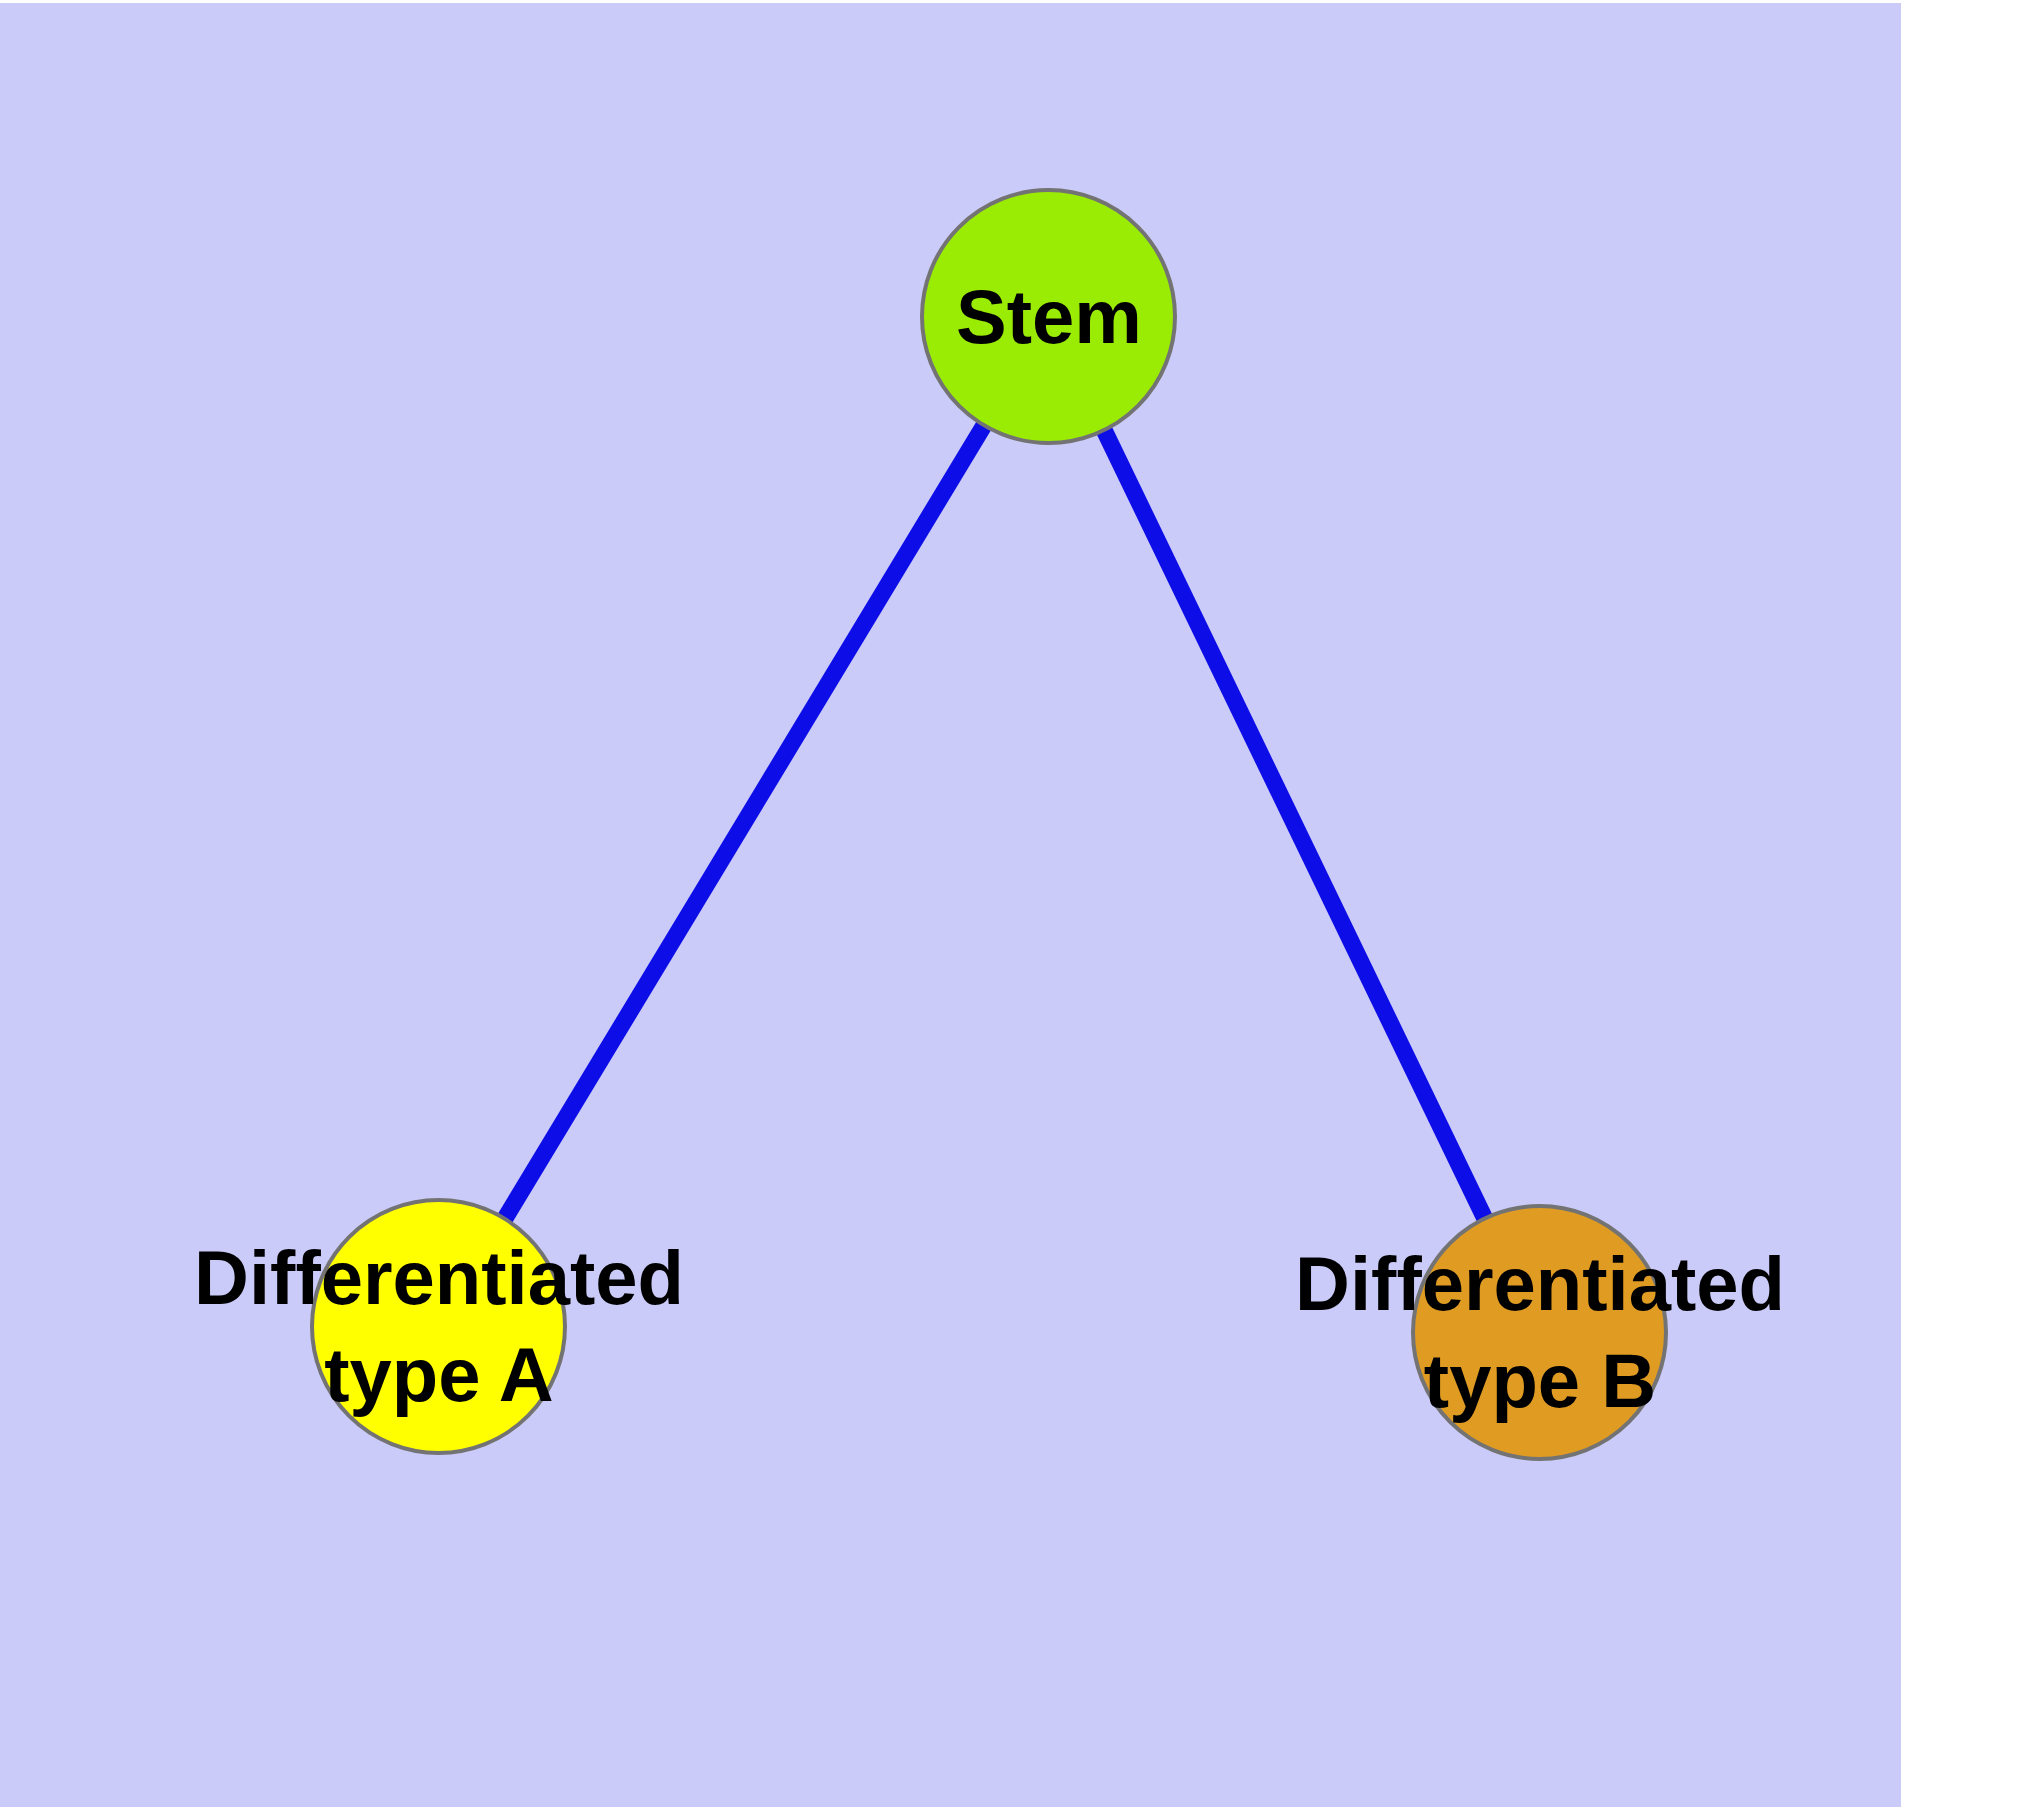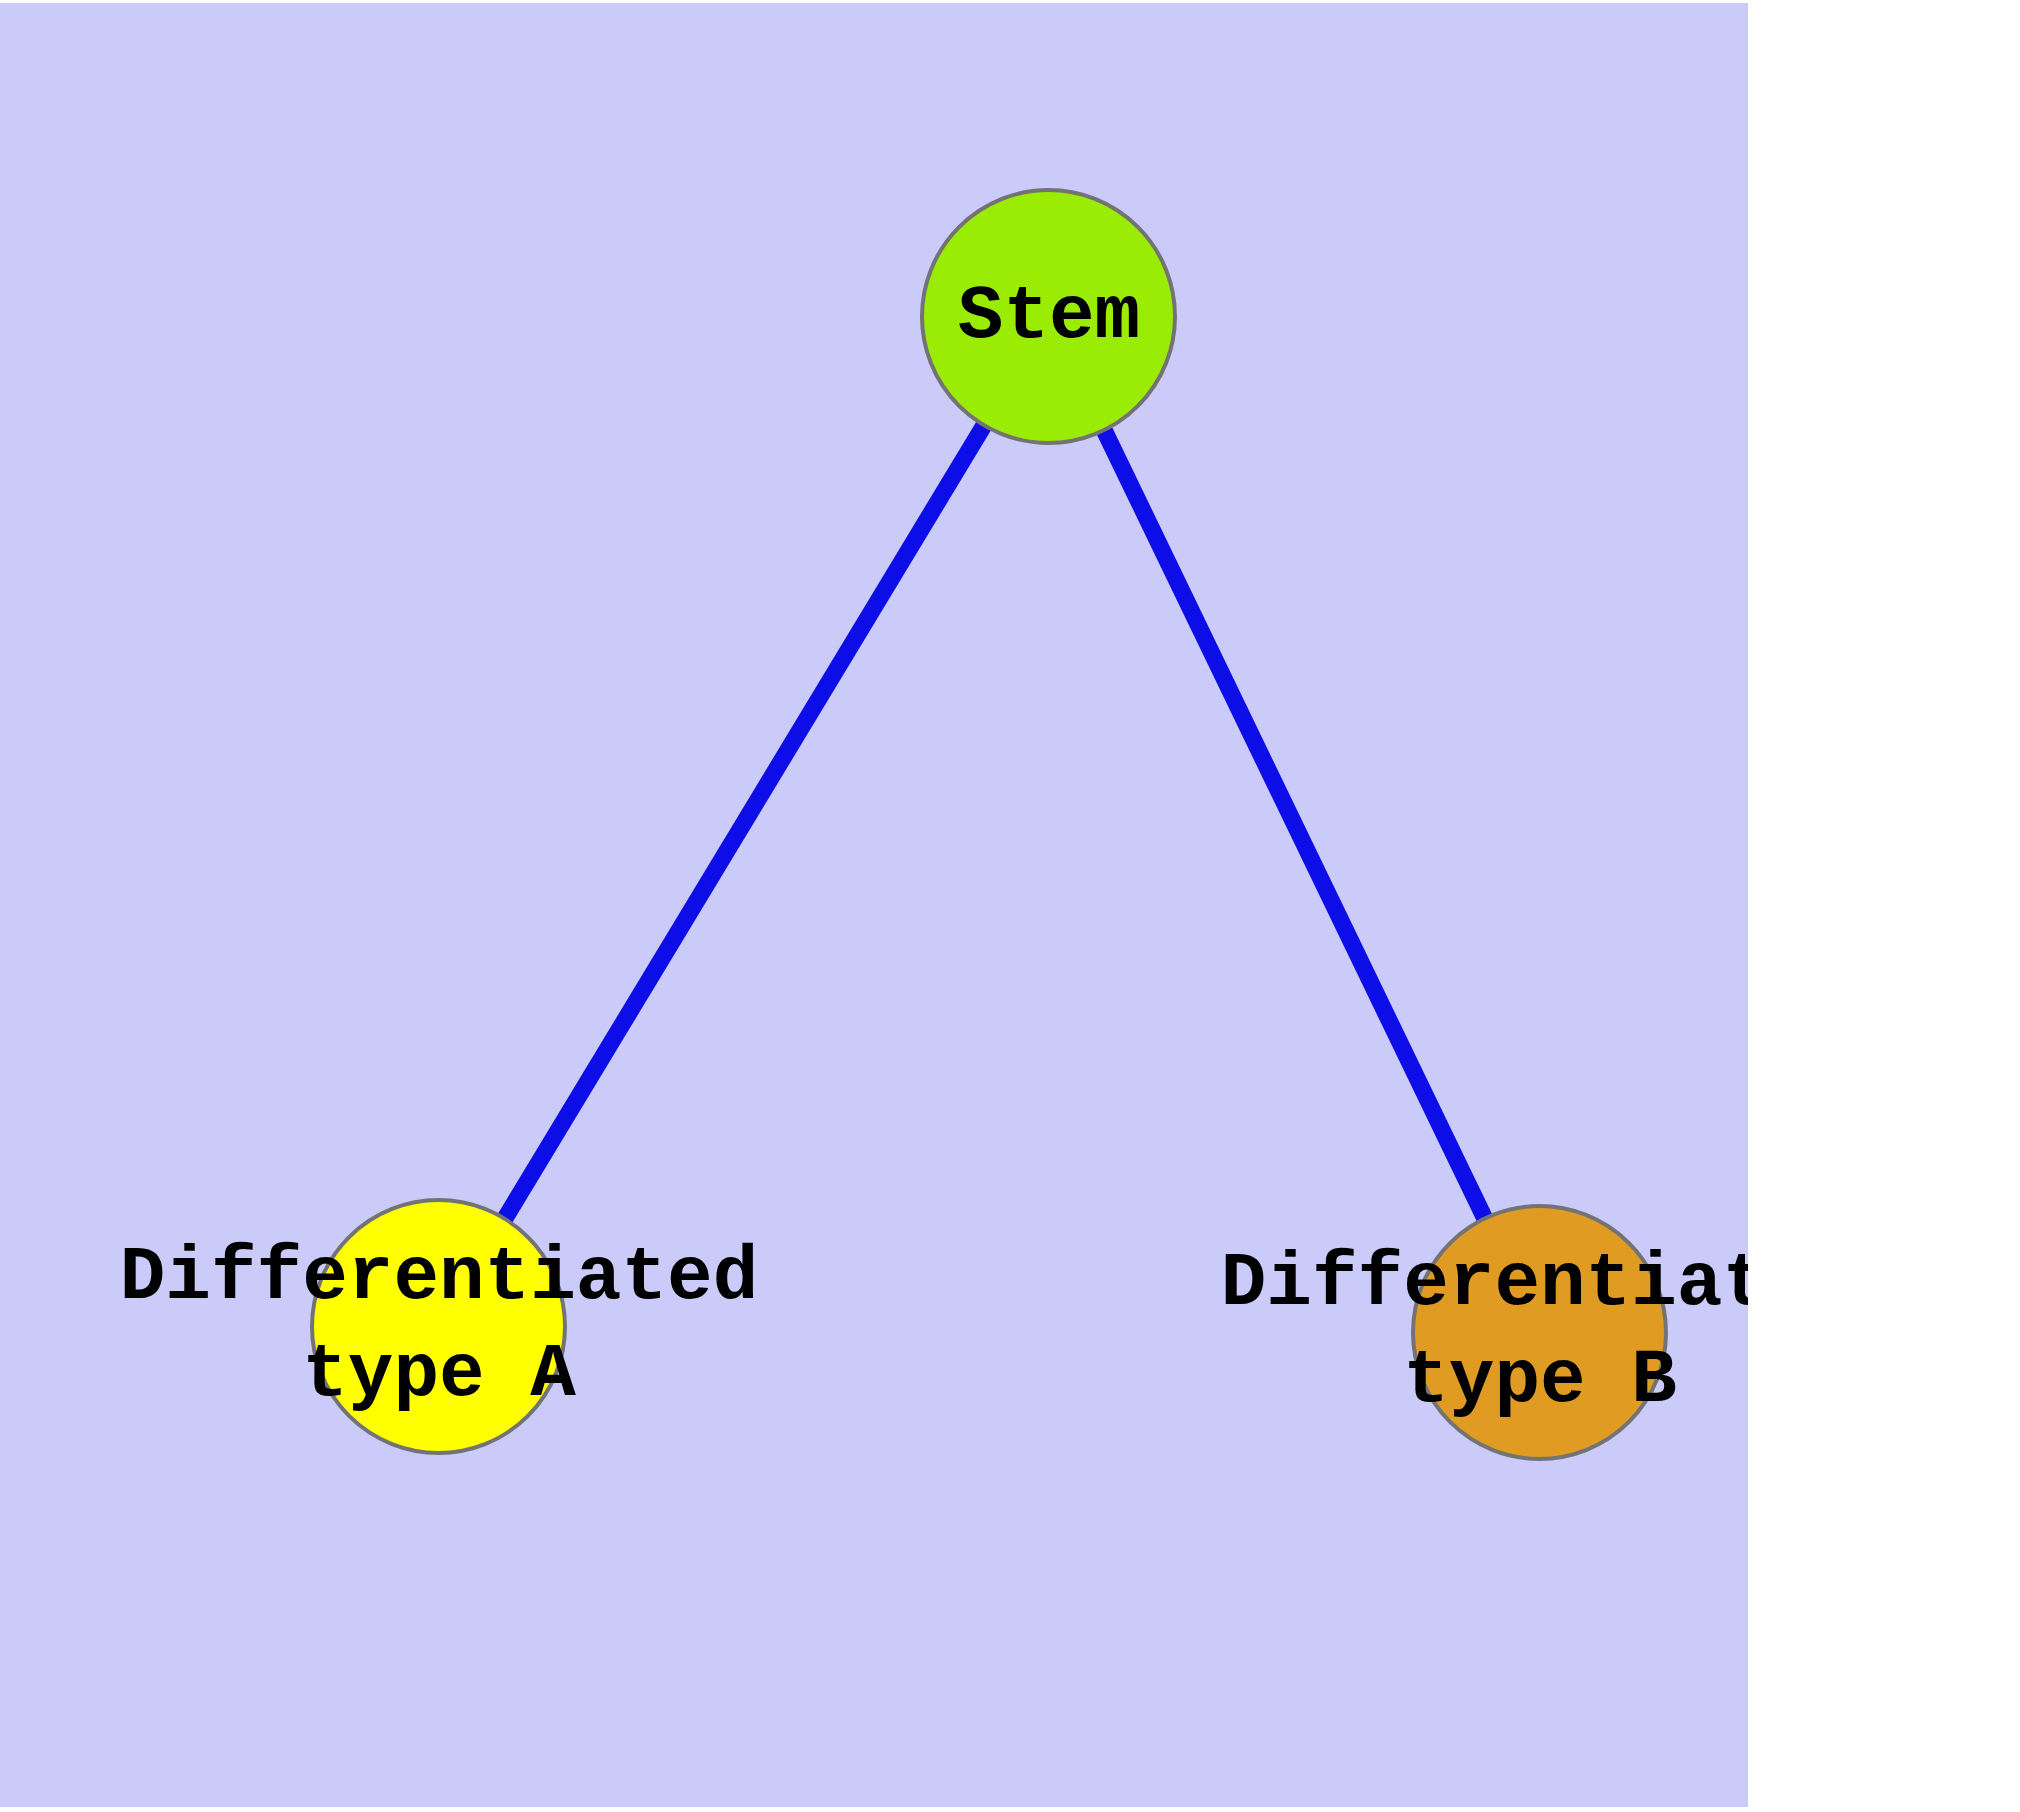--- a/index.html
+++ b/index.html
@@ -1,24 +1,24 @@
 <!DOCTYPE html>
 <html style="font-size:13.6px"><head>
 <meta charset="utf-8">
 <style>
   html, body {
     margin: 0;
     padding: 0;
   }
   .canvas {
     position: relative;
-    width: 1748px;
+    width: 1901px;
     height: 1812px;
     overflow: hidden;
-    font-family: Liberation Mono, monospace;
+    font-family: Liberation Sans, sans-serif;
   }
   .panel {
     position: absolute;
     left: 0;
     right: 0;
     top: 3.4px;
     bottom: 5.1px;
     z-index: 0;
   }
   .edge-layer {

